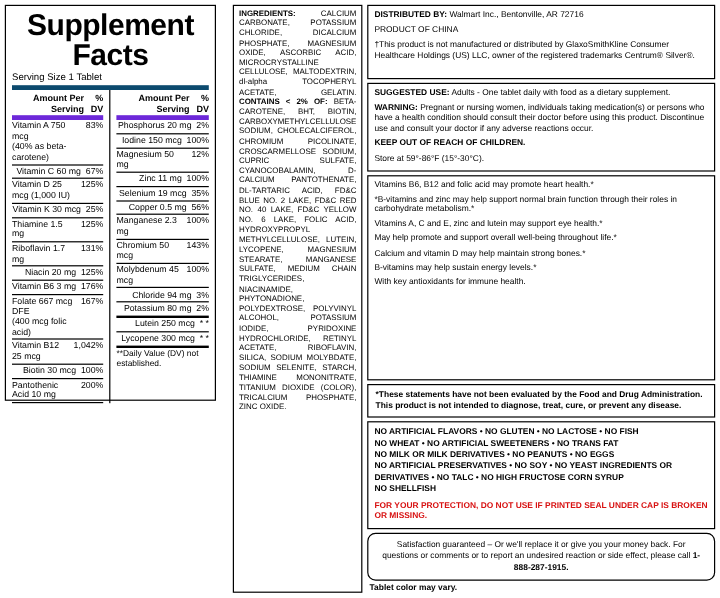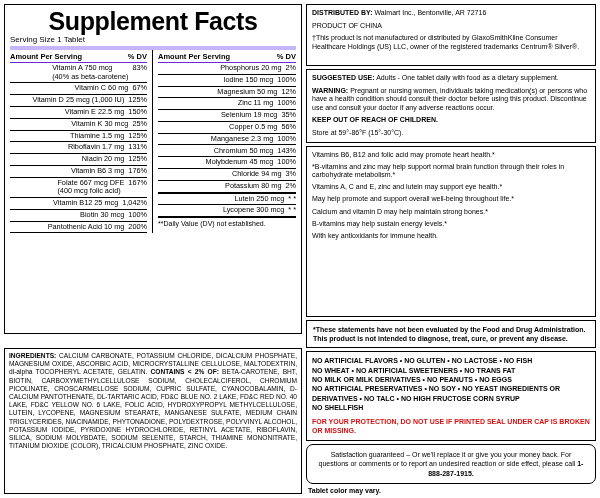--- a/index.html
+++ b/index.html
@@ -20,21 +20,21 @@
     width: 600px;
     height: 498px;
     display: flex;
     box-sizing: border-box;
     padding: 4px;
     gap: 4px;
   }
   .col-left {
     width: 298px;
     display: flex;
-    flex-direction: column;
+    flex-direction: row;
     gap: 14px;
   }
   .col-right {
     width: 290px;
     display: flex;
     flex-direction: column;
     gap: 3px;
   }
 
   
@@ -48,41 +48,42 @@
     font-family: "Liberation Sans", sans-serif;
     font-weight: bold;
     font-size: 25px;
     line-height: 25px;
     letter-spacing: -0.4px;
     text-align: center;
     margin: 1px 0 1px 0;
   }
   .sf-serving {
     font-size: 8px;
-    border-bottom: 4px solid #c4b5fd;
+    border-bottom: 4px solid #0c4a6e;
     padding-bottom: 2px;
     margin-bottom: 0;
   }
   .sf-cols {
     display: flex;
     gap: 0;
   }
   .sf-col {
     width: 50%;
     box-sizing: border-box;
   }
   .sf-col.left { padding-right: 5px; border-right: 1px solid #000; }
   .sf-col.right { padding-left: 5px; }
   .sf-head {
     display: flex;
     justify-content: space-between;
     font-weight: bold;
     font-size: 7.5px;
-    border-bottom: 1px solid #6d28d9;
+    border-bottom: 4px solid #6d28d9;
     padding: 2px 0 1px 0;
+    text-align: right;
   }
   .sf-row {
     display: flex;
     justify-content: flex-end;
     align-items: flex-start;
     border-bottom: 0.6px solid #000;
     padding: 1.1px 0 1.1px 0;
     font-size: 7.3px;
     line-height: 8.6px;
   }
@@ -180,24 +181,20 @@
             <span class="nm"><span>Vitamin A 750 mcg</span><span class="sf-sub">(40% as beta-carotene)</span></span>
             <span class="dv">83%</span>
           </div>
           <div class="sf-row">
             <span class="nm">Vitamin C 60 mg</span>
             <span class="dv">67%</span>
           </div>
           <div class="sf-row">
             <span class="nm">Vitamin D 25 mcg (1,000 IU)</span>
             <span class="dv">125%</span>
-          </div>
-          <div class="sf-row">
-            <span class="nm">Vitamin E 22.5 mg</span>
-            <span class="dv">150%</span>
           </div>
           <div class="sf-row">
             <span class="nm">Vitamin K 30 mcg</span>
             <span class="dv">25%</span>
           </div>
           <div class="sf-row">
             <span class="nm">Thiamine 1.5 mg</span>
             <span class="dv">125%</span>
           </div>
           <div class="sf-row">

